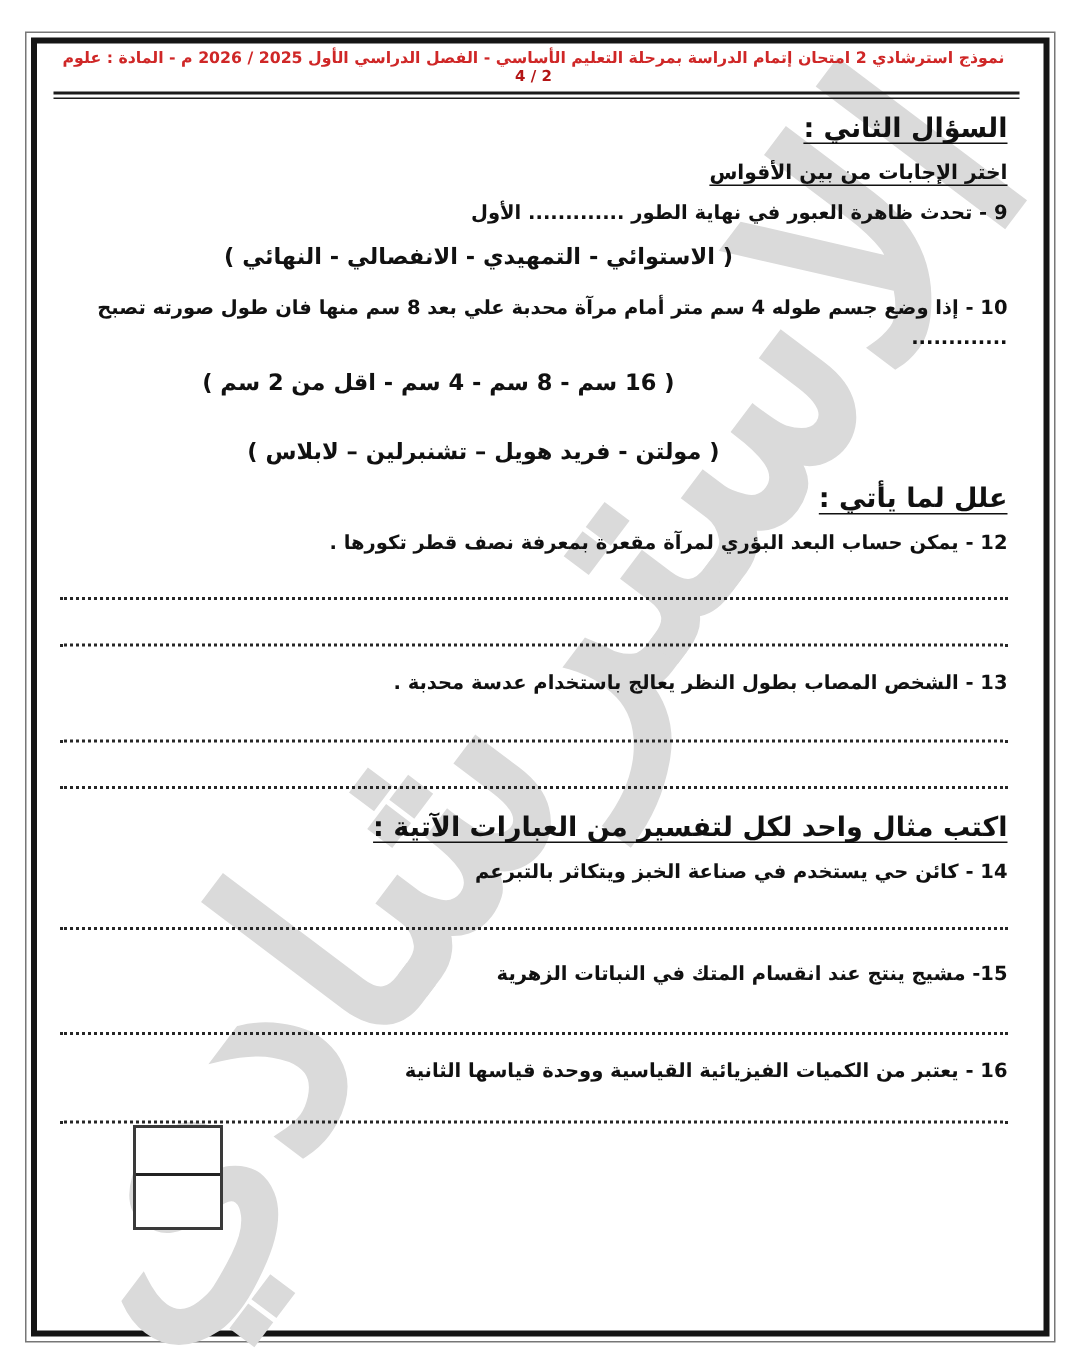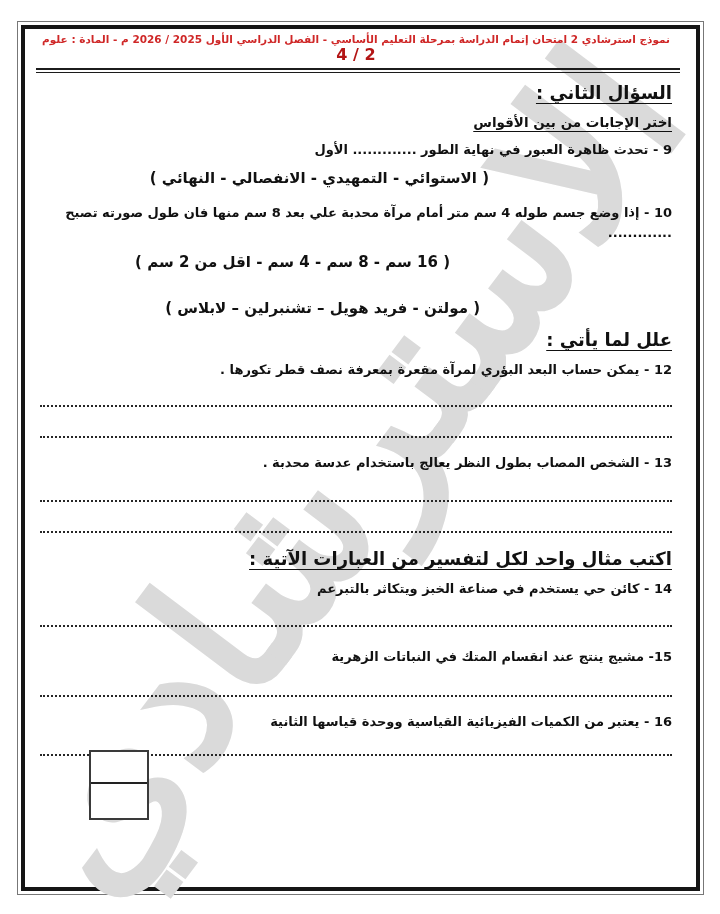--- a/index.html
+++ b/index.html
@@ -41,21 +41,21 @@
     z-index: 2;
     direction: rtl; text-align: right;
     color: #111;
   }
 
   .hdr {
     font-size: 10.5px; font-weight: bold; color: #cf2727;
     text-align: center; letter-spacing: 0.1px;
     padding-top: 2px;
   }
-  .hdr .pg { color: #b31515; font-size: 16px; }
+  .hdr .pg { color: #b31515; font-size: 10px; }
   .hdr-rule {
     margin: 4px -8px 0 -4px; height: 5px;
     border-top: 2.5px solid #1c1c1c;
     border-bottom: 1px solid #1c1c1c;
   }
 
   .sec-title {
     font-size: 18px; font-weight: bold;
     text-decoration: underline; text-underline-offset: 4px;
     margin-top: 9px;

